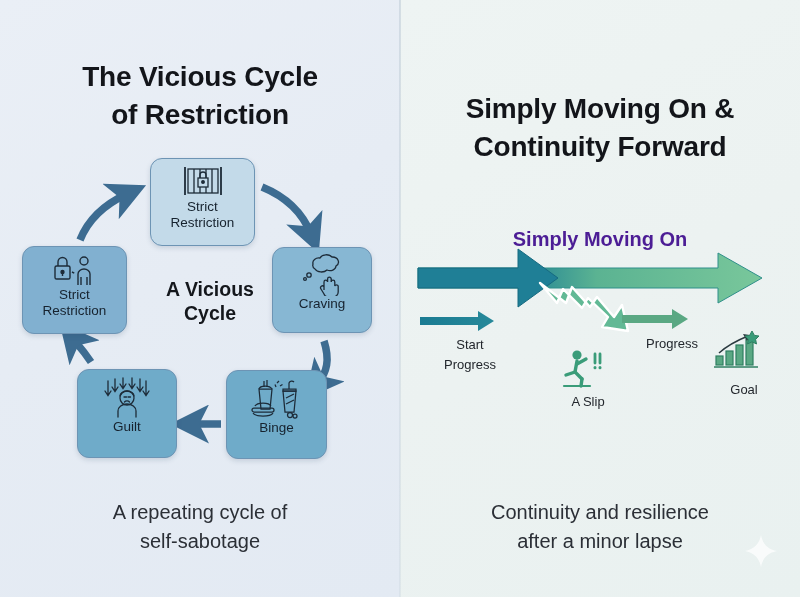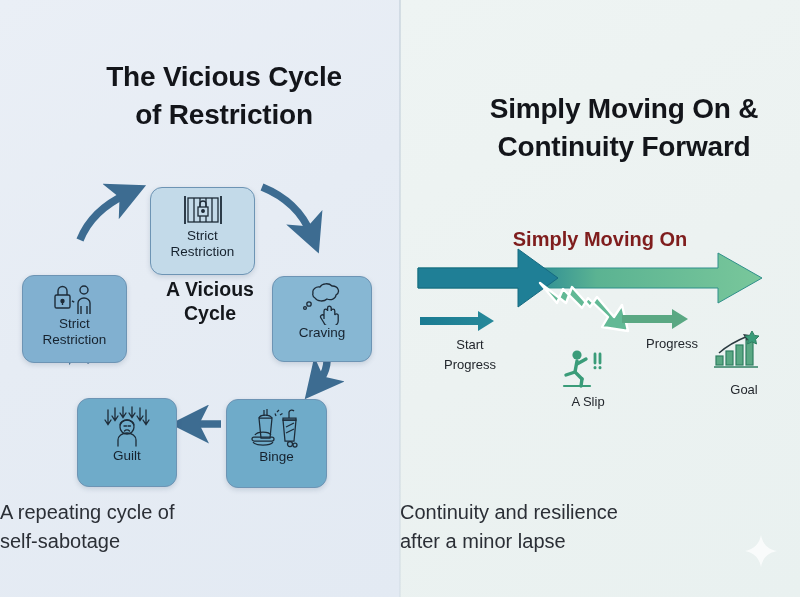--- a/index.html
+++ b/index.html
@@ -12,40 +12,39 @@
 
   .panel{position:absolute;top:0;height:597px;width:400px;}
   #panel-left{left:0;background:linear-gradient(150deg,#eaeff6 0%,#e6ecf4 45%,#e3eaf3 100%);}
   #panel-right{left:400px;background:linear-gradient(150deg,#eef4f3 0%,#ecf2f1 50%,#e9f1f0 100%);}
   #divider{position:absolute;left:399px;top:0;width:2px;height:597px;
     background:linear-gradient(to bottom,rgba(190,203,214,.55),rgba(200,212,220,.35));}
 
   .title{
     position:absolute;left:0;width:400px;text-align:center;
     font-weight:bold;color:#13151a;letter-spacing:-.2px;
-    font-size:28px;line-height:38px;padding-left:24px;
+    font-size:28px;line-height:38px;
   }
   #title-left{top:58px;}
   #title-right{top:58px;margin-top:32px;}
 
   .caption{
-    position:absolute;left:0;width:400px;text-align:left;
+    position:absolute;left:0;width:400px;text-align:center;
     color:#2b2f36;font-size:20px;line-height:29px;
   }
   #caption-left{top:498px;}
   #caption-right{top:498px;}
 
   
   .node{
     position:absolute;border-radius:12px;
     border:1.6px solid #6d94b4;
     box-shadow:0 2px 5px rgba(40,70,100,.17);
     display:flex;flex-direction:column;align-items:center;justify-content:flex-start;
     box-sizing:border-box;
-    margin-top:29px;
   }
   .node .lbl{
     font-size:13.5px;line-height:15.5px;color:#16222e;text-align:center;
     width:100%;
   }
   .node svg{display:block;}
 
   #node-restrict-top{left:150px;top:158px;width:105px;height:88px;background:#c3dae9;padding-top:6px;}
   #node-craving{left:272px;top:247px;width:100px;height:86px;background:#87b7d3;padding-top:6px;}
   #node-binge{left:226px;top:370px;width:101px;height:89px;background:#6fabc9;padding-top:7px;}
@@ -55,21 +54,21 @@
   #center-label{
     position:absolute;left:140px;top:277px;width:140px;text-align:center;
     font-weight:bold;font-size:19.5px;line-height:24px;color:#14171c;
   }
 
   #cycle-arrows{position:absolute;left:0;top:0;width:400px;height:597px;pointer-events:none;}
 
   
   #sub-title{
     position:absolute;left:400px;top:228px;width:400px;text-align:center;
-    font-weight:bold;font-size:20px;color:#7f1d1d;
+    font-weight:bold;font-size:20px;color:#4c1d95;
   }
   #flow-svg{position:absolute;left:400px;top:245px;width:400px;height:150px;}
 
   .flow-label{position:absolute;text-align:center;color:#23272d;font-size:13px;line-height:20px;}
   #lbl-start{left:418px;top:335px;width:104px;}
   #lbl-slip{left:545px;top:392px;width:86px;}
   #lbl-progress{left:620px;top:334px;width:104px;}
   #lbl-goal{left:706px;top:380px;width:76px;}
 
   .mini-icon{position:absolute;}

